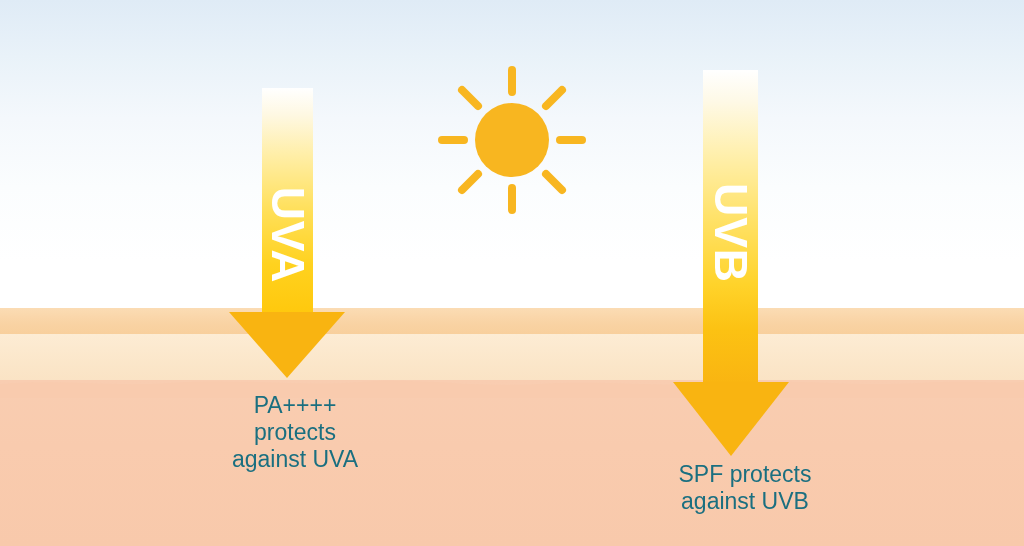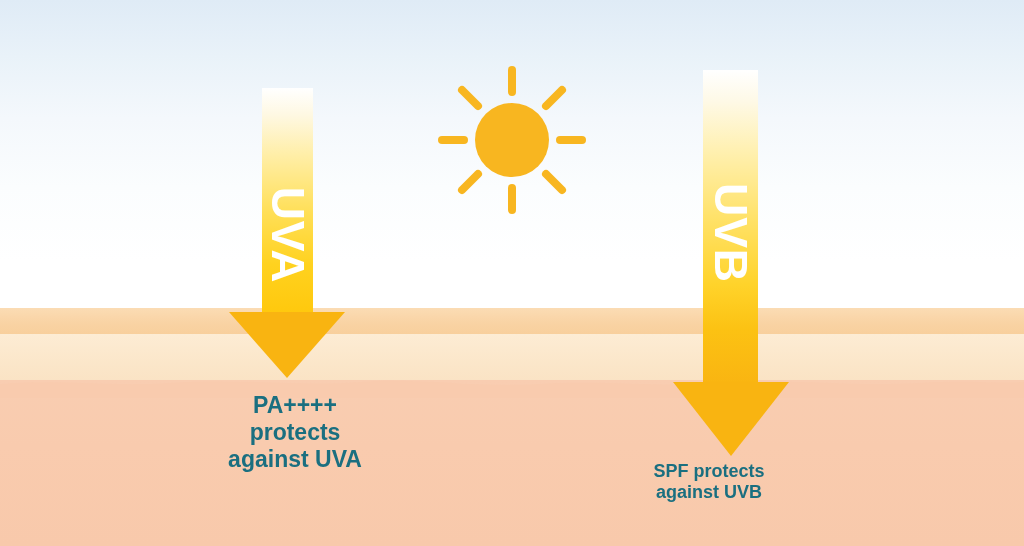--- a/index.html
+++ b/index.html
@@ -105,36 +105,36 @@
     top: 210px;
     width: 145px;
     font-size: 46px;
     line-height: 46px;
   }
 
   
   .caption {
     position: absolute;
     color: #1a6f80;
-    font-weight: bold;
+    font-weight: normal;
     text-align: center;
     line-height: 1.18;
     white-space: pre-line;
   }
   #uva-caption {
     left: 170px;
     top: 392px;
     width: 250px;
     font-size: 23px;
   }
   #uvb-caption {
-    left: 569px;
+    left: 605px;
     top: 461px;
     width: 280px;
-    font-size: 18px;
+    font-size: 23px;
   }
 </style>
 </head>
 <body>
 
 <div id="scene">
 
   <div class="sky"></div>
 
   <div class="skin-top"></div>

